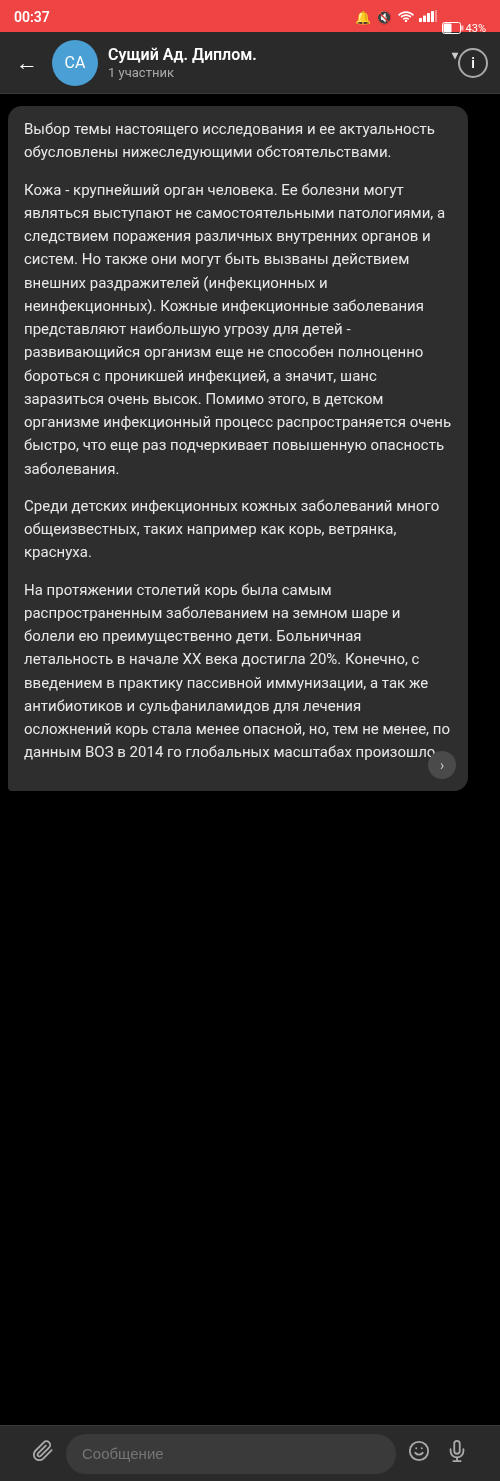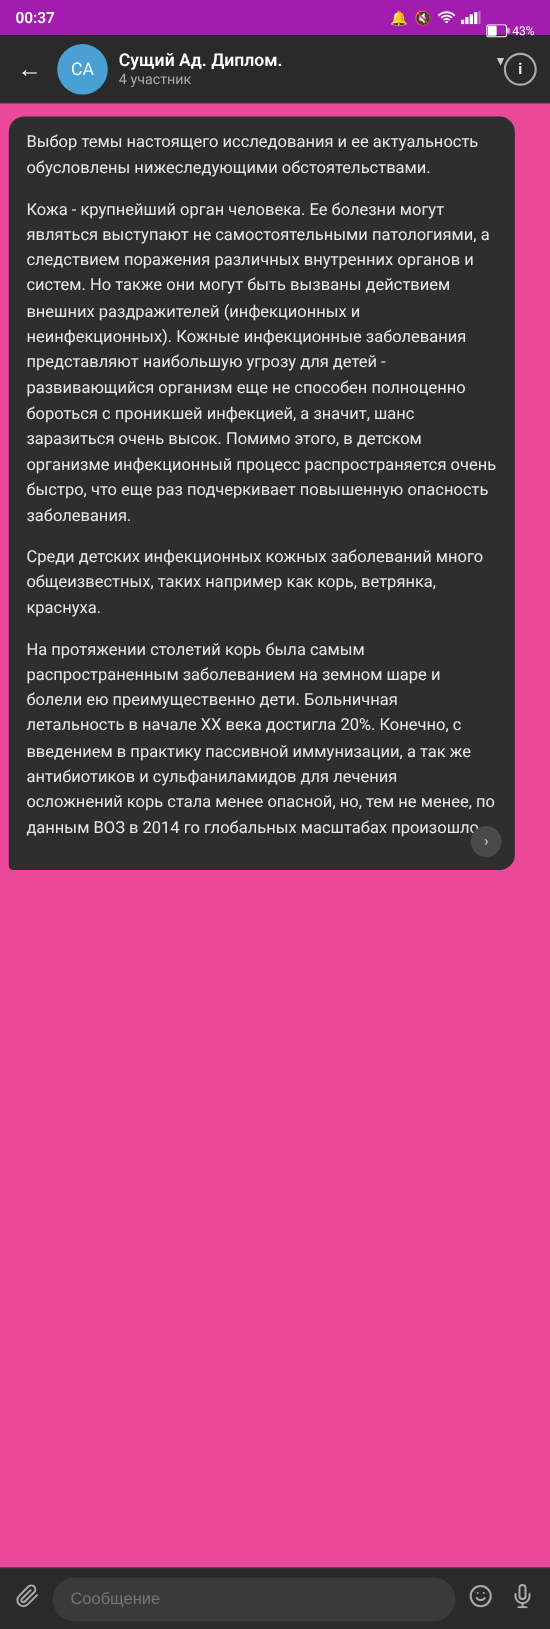--- a/index.html
+++ b/index.html
@@ -9,21 +9,21 @@
       width: 500px;
       min-height: 1481px;
       background: #1a1a1a;
       font-family: -apple-system, 'Roboto', Arial, sans-serif;
       color: #fff;
       overflow-x: hidden;
     }
 
     
     .status-bar {
-      background: #a21caf;
+      background: #ef4444;
       display: flex;
       justify-content: space-between;
       align-items: center;
       padding: 6px 14px 4px 14px;
       height: 32px;
     }
     .status-time {
       font-size: 14px;
       font-weight: 600;
       color: #fff;
@@ -102,21 +102,21 @@
       height: 30px;
       display: flex;
       align-items: center;
       justify-content: center;
       font-size: 14px;
       font-weight: 600;
     }
 
     
     .chat-area {
-      background: #ec4899;
+      background: #000000;
       padding: 12px 8px 8px 8px;
       min-height: calc(1481px - 32px - 62px - 56px);
     }
 
     
     .message-bubble {
       background: #2e2e2e;
       border-radius: 14px 14px 14px 4px;
       padding: 12px 16px;
       max-width: 460px;
@@ -151,21 +151,21 @@
     
     .input-bar {
       position: fixed;
       bottom: 0;
       left: 0;
       width: 500px;
       background: #2a2a2a;
       border-top: 1px solid #3a3a3a;
       display: flex;
       align-items: center;
-      padding: 8px 10px;
+      padding: 8px 28px;
       height: 56px;
       gap: 8px;
     }
     .attach-btn {
       color: #aaa;
       font-size: 22px;
       cursor: pointer;
       padding: 4px;
     }
     .message-input {
@@ -229,21 +229,21 @@
 </div>
 
 <div class="header">
   <div class="back-btn">←</div>
   <div class="avatar">CA</div>
   <div class="header-info">
     <div class="header-title">
       <span>Сущий Ад. Диплом.</span>
       <span class="chevron-down">▾</span>
     </div>
-    <div class="header-subtitle">4 участник</div>
+    <div class="header-subtitle">1 участник</div>
   </div>
   <div class="info-btn">i</div>
 </div>
 
 <div class="chat-area">
   <div class="message-bubble">
     <div class="message-text" id="message-content"><p style="margin-bottom: 14px;">Выбор темы настоящего исследования и ее актуальность обусловлены нижеследующими обстоятельствами.</p><p style="margin-bottom: 14px;">Кожа - крупнейший орган человека. Ее болезни могут являться выступают не самостоятельными патологиями, а следствием поражения различных внутренних органов и систем. Но также они могут быть вызваны действием внешних раздражителей (инфекционных и неинфекционных). Кожные инфекционные заболевания представляют наибольшую угрозу для детей - развивающийся организм еще не способен полноценно бороться с проникшей инфекцией, а значит, шанс заразиться очень высок. Помимо этого, в детском организме инфекционный процесс распространяется очень быстро, что еще раз подчеркивает повышенную опасность заболевания.</p><p style="margin-bottom: 14px;">Среди детских инфекционных кожных заболеваний много общеизвестных, таких например как корь, ветрянка, краснуха.</p><p style="margin-bottom: 14px;">На протяжении столетий корь была самым распространенным заболеванием на земном шаре и болели ею преимущественно дети. Больничная летальность в начале XX века достигла 20%. Конечно, с введением в практику пассивной иммунизации, а так же антибиотиков и сульфаниламидов для лечения осложнений корь стала менее опасной, но, тем не менее, по данным ВОЗ в 2014 го глобальных масштабах произошло</p></div>
     <div class="scroll-indicator">
       <span class="scroll-indicator-arrow">›</span>
     </div>

